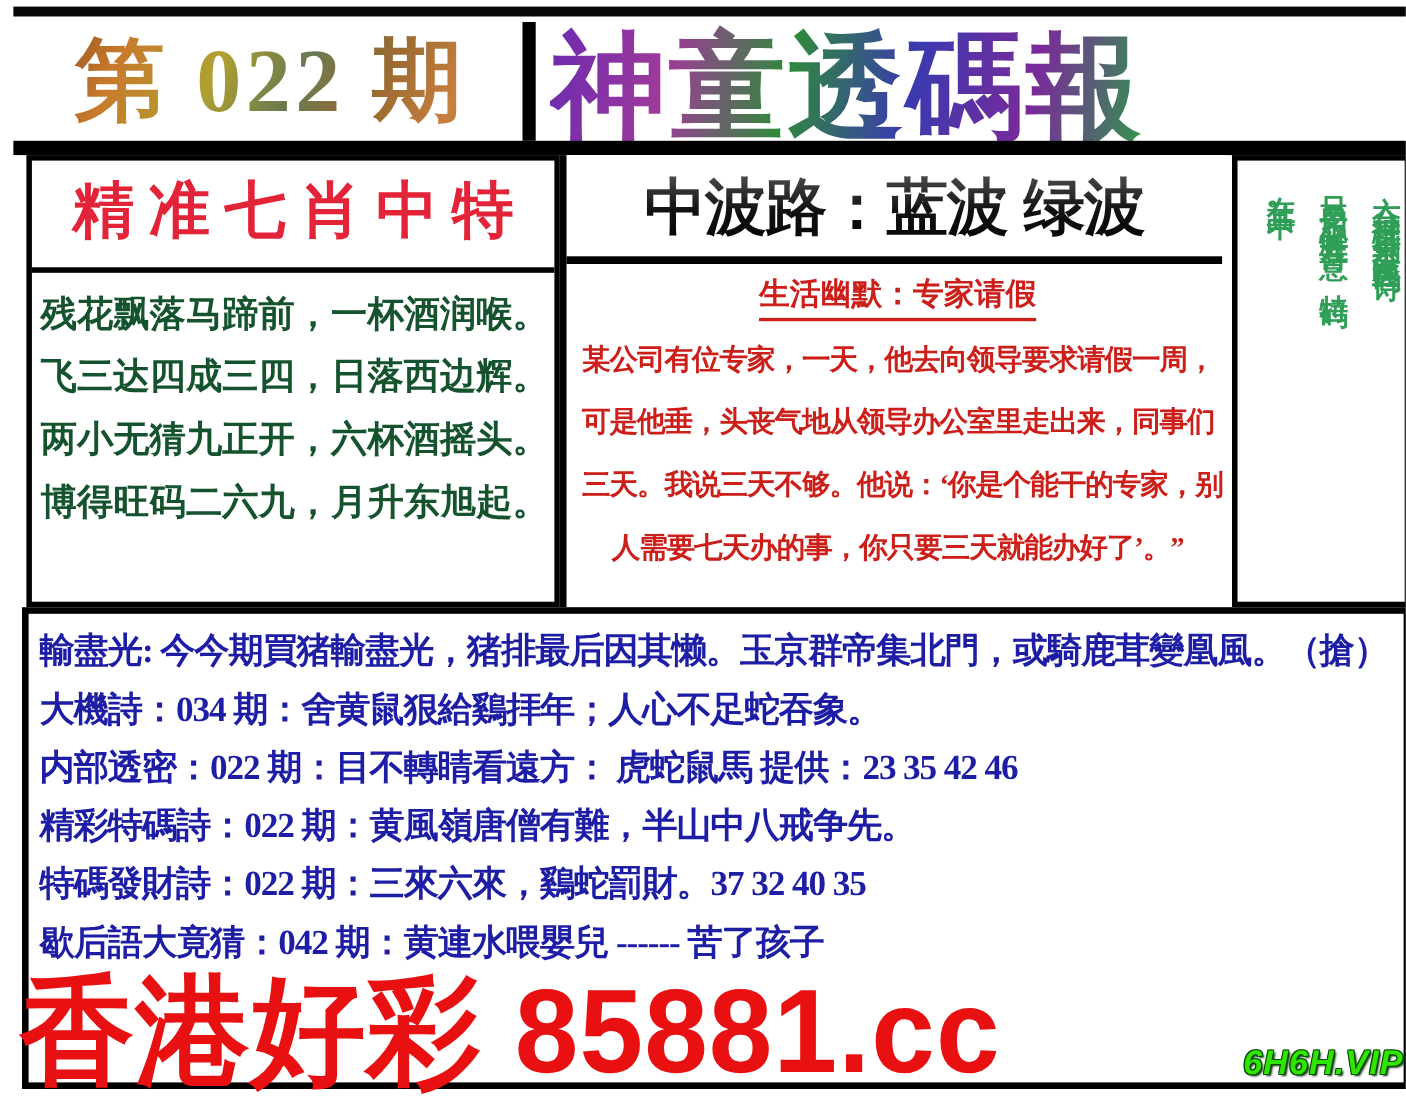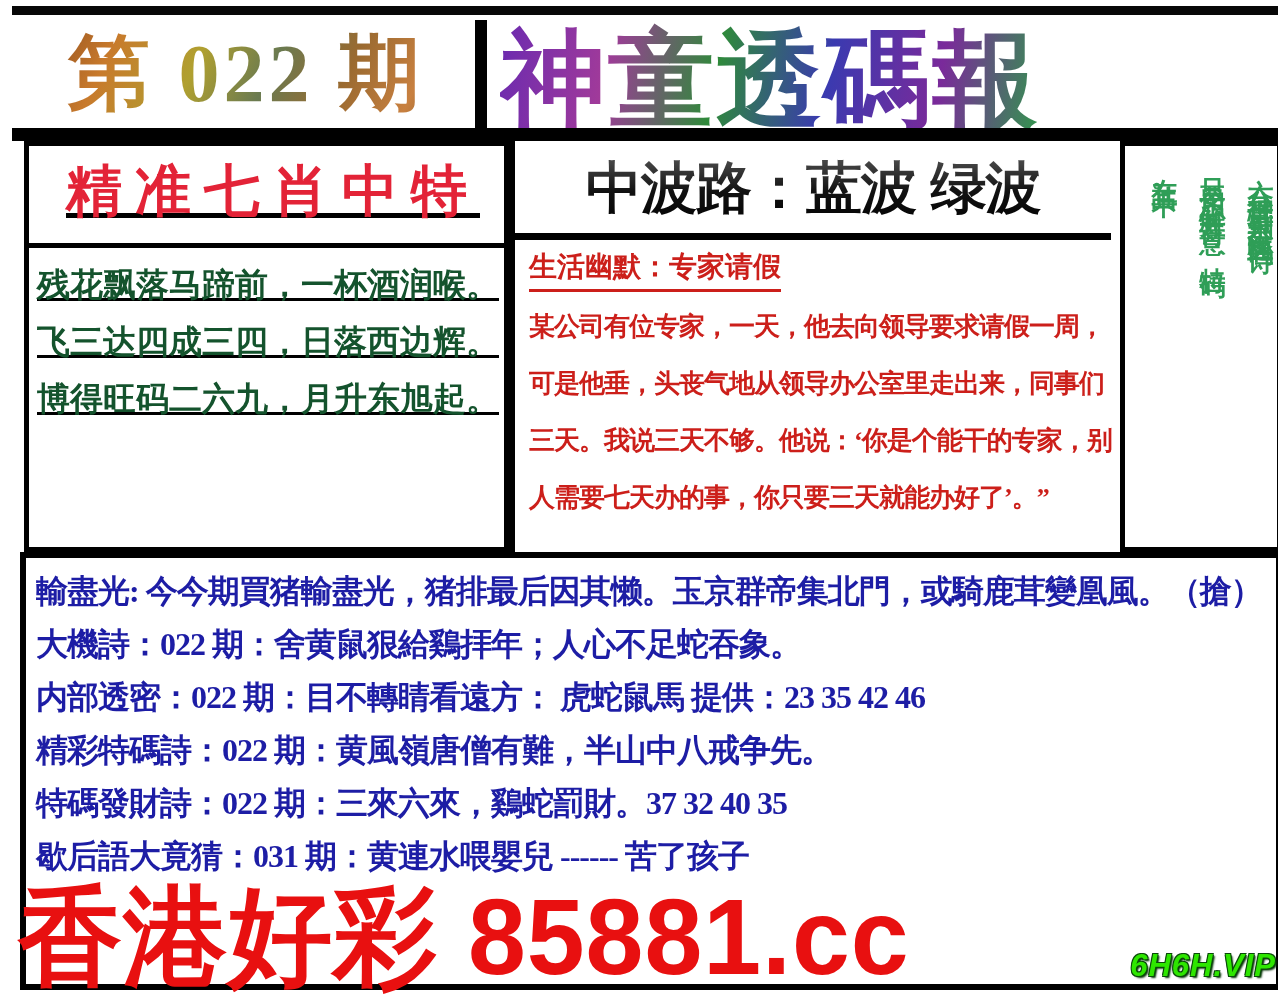--- a/index.html
+++ b/index.html
@@ -20,40 +20,40 @@
   .divider-v { position:absolute; left:463px; top:20px; width:12px; height:108px; background:#000; }
   .masthead {
     position:absolute; left:488px; top:18px; width:784px; height:122px;
     font-weight:900; font-size:106px; line-height:122px; letter-spacing:2px;
     background:linear-gradient(100deg,#6a2ab0 0%,#a03a9a 14%,#2f8a3a 28%,#3a3ab0 42%,#7a2a9a 56%,#2f9a4a 70%,#5a3aa0 84%,#3a7a9a 100%);
     -webkit-background-clip:text; background-clip:text; color:transparent;
   }
   .bar-under-header { position:absolute; left:0; top:128px; width:1278px; height:13px; background:#000; }
 
   
-  .left-box { position:absolute; left:12px; top:141px; width:485px; height:411px; border:5px solid #000; background:#fff;text-decoration:underline; }
+  .left-box { position:absolute; left:12px; top:141px; width:485px; height:411px; border:5px solid #000; background:#fff; }
   .lp-title {
     margin-top:8px; text-align:center; font-size:56px; font-weight:bold;
     font-family:"Liberation Serif", serif; color:#e32337; letter-spacing:13px; text-indent:13px;
   }
   .lp-animals { margin-top:14px; text-align:center; font-size:48px; font-weight:900; color:#8a7600; letter-spacing:15px; text-indent:15px; }
   .lp-sep { margin-top:13px; height:5px; background:#000; }
   .lp-poems { margin:8px 0 0 8px; }
   .lp-poem { font-size:33px; font-weight:900; color:#14532d; line-height:57px; white-space:nowrap; }
 
   
   .mid-box { position:absolute; left:497px; top:141px; width:606px; height:411px; border-left:6px solid #000; background:#fff; }
   .wave-header {
     padding:10px 0 0 16px; height:92px; font-size:56px; font-weight:900; letter-spacing:-1px; white-space:nowrap;
     background:linear-gradient(180deg,#6a6a6a 0%,#111 55%,#000 100%);
     -webkit-background-clip:text; background-clip:text; color:transparent;
   }
   .wave-flip { display:inline-block; transform:rotate(180deg); }
   .wave-underline { height:7px; background:#000; margin-right:4px; }
-  .joke { padding:8px 12px 0 14px; color:#cc1f1a; font-family:"Liberation Serif", serif; font-weight:bold; }
+  .joke { padding:8px 12px 0 14px; color:#cc1f1a; font-family:"Liberation Serif", serif; font-weight:bold;text-align:center; }
   .joke-title { display:inline-block; font-size:28px; border-bottom:3px solid #cc1f1a; padding-bottom:3px; margin-bottom:6px; white-space:nowrap; }
   .joke-line { font-size:26px; letter-spacing:-1px; line-height:57px; white-space:nowrap; }
 
   
   .right-box { position:absolute; left:1108px; top:141px; width:162px; height:411px; border:5px solid #000; background:#fff; }
   .vt { writing-mode:vertical-rl; height:100%; padding:12px 10px; font-size:26px; font-weight:bold; color:#2f9e57; letter-spacing:7px; }
   .vt div { margin-left:13px; white-space:nowrap; }
 
   
   .bottom-box { position:absolute; left:8px; top:552px; width:1262px; height:438px; border:6px solid #000; background:#fff; padding:7px 24px 0 10px; }
@@ -85,20 +85,21 @@
   <div class="masthead">神童透碼報</div>
 
   <div class="bar-under-header"></div>
 
   <div class="left-box">
     <div class="lp-title">精准七肖中特</div>
     <div class="lp-sep"></div>
     <div class="lp-poems">
       <div class="lp-poem">残花飘落马蹄前，一杯酒润喉。</div>
       <div class="lp-poem">飞三达四成三四，日落西边辉。</div>
+      <div class="lp-poem">两小无猜九正开，六杯酒摇头。</div>
       <div class="lp-poem">博得旺码二六九，月升东旭起。</div>
     </div>
   </div>
 
   <div class="mid-box">
     <div class="wave-header"><span class="wave-flip">必</span><span>中波路：蓝波 绿波</span></div>
     <div class="wave-underline"></div>
     <div class="joke">
       <div><span class="joke-title">生活幽默：专家请假</span></div>
       <div class="joke-line">某公司有位专家，一天，他去向领导要求请假一周，</div>
@@ -111,23 +112,23 @@
   <div class="right-box">
     <div class="vt">
       <div>六合神童特别奉献透码诗</div>
       <div>只要用心解开诗意，特码</div>
       <div>在其中。</div>
     </div>
   </div>
 
   <div class="bottom-box">
     <div class="b-line">輸盡光: 今今期買猪輸盡光，猪排最后因其懒。玉京群帝集北門，或騎鹿茸變凰風。（搶）</div>
-    <div class="b-line">大機詩：022 期：舍黄鼠狠給鷄拝年；人心不足蛇吞象。</div>
+    <div class="b-line">大機詩：034 期：舍黄鼠狠給鷄拝年；人心不足蛇吞象。</div>
     <div class="b-line">内部透密：022 期：目不轉睛看遠方： 虎蛇鼠馬 提供：23 35 42 46</div>
     <div class="b-line">精彩特碼詩：022 期：黄風嶺唐僧有難，半山中八戒争先。</div>
     <div class="b-line">特碼發財詩：022 期：三來六來，鷄蛇罰財。37 32 40 35</div>
-    <div class="b-line">歇后語大竟猜：031 期：黄連水喂嬰兒 ------ 苦了孩子</div>
+    <div class="b-line">歇后語大竟猜：042 期：黄連水喂嬰兒 ------ 苦了孩子</div>
   </div>
 
   <div class="wm-red">香港好彩 85881.cc</div>
   <div class="wm-green">6H6H.VIP</div>
 
 </div>
 
 </body></html>

